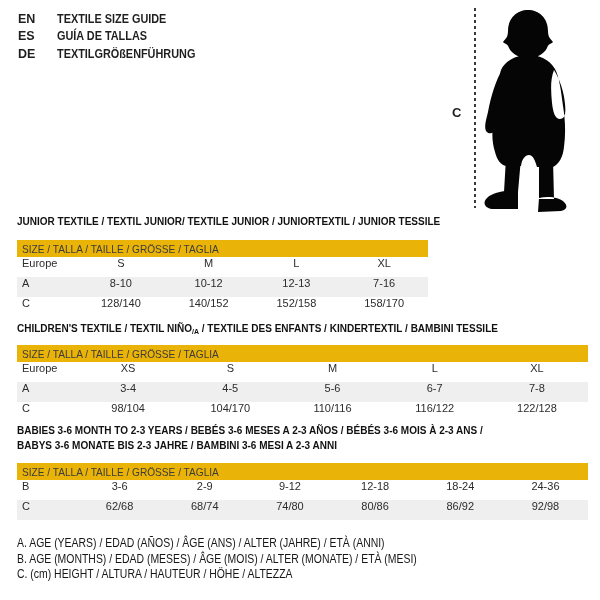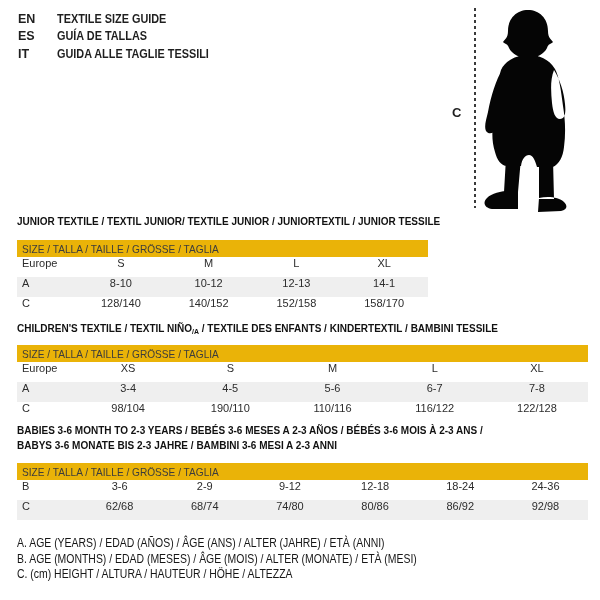--- a/index.html
+++ b/index.html
@@ -61,22 +61,22 @@
   <div class="lang-block">
     <div class="lang-row">
       <span class="lang-code">EN</span>
       <span class="lang-text">TEXTILE SIZE GUIDE</span>
     </div>
     <div class="lang-row">
       <span class="lang-code">ES</span>
       <span class="lang-text">GUÍA DE TALLAS</span>
     </div>
     <div class="lang-row">
-      <span class="lang-code">IT</span>
-      <span class="lang-text">GUIDA ALLE TAGLIE TESSILI</span>
+      <span class="lang-code">DE</span>
+      <span class="lang-text">TEXTILGRÖßENFÜHRUNG</span>
     </div>
   </div>
 
   <div class="measure-line"></div>
   <div class="measure-label">C</div>
   <svg class="baby-svg" width="96" height="205" viewBox="0 0 96 205" xmlns="http://www.w3.org/2000/svg">
     <path fill="#050505" d="
       M48,2 C37,2 28,10 28,23 C28,30 25,31 23,34 C25,36 28,36 29,40 C32,46 39,50 48,50
       C57,50 64,46 67,40 C68,36 71,36 73,34 C71,31 68,30 68,23 C68,10 59,2 48,2 Z
       M48,47 C36,47 25,53 21,62 C17,74 15,90 15,106 C12,118 11,132 15,144 C17,152 21,157 26,158
@@ -101,21 +101,21 @@
       <span class="t-cell">S</span>
       <span class="t-cell">M</span>
       <span class="t-cell">L</span>
       <span class="t-cell">XL</span>
     </div>
     <div class="t-row alt">
       <span class="t-label">A</span>
       <span class="t-cell">8-10</span>
       <span class="t-cell">10-12</span>
       <span class="t-cell">12-13</span>
-      <span class="t-cell">14-1</span>
+      <span class="t-cell">7-16</span>
     </div>
     <div class="t-row">
       <span class="t-label">C</span>
       <span class="t-cell">128/140</span>
       <span class="t-cell">140/152</span>
       <span class="t-cell">152/158</span>
       <span class="t-cell">158/170</span>
     </div>
   </div>
 
@@ -138,21 +138,21 @@
       <span class="t-label">A</span>
       <span class="t-cell">3-4</span>
       <span class="t-cell">4-5</span>
       <span class="t-cell">5-6</span>
       <span class="t-cell">6-7</span>
       <span class="t-cell">7-8</span>
     </div>
     <div class="t-row">
       <span class="t-label">C</span>
       <span class="t-cell">98/104</span>
-      <span class="t-cell">190/110</span>
+      <span class="t-cell">104/170</span>
       <span class="t-cell">110/116</span>
       <span class="t-cell">116/122</span>
       <span class="t-cell">122/128</span>
     </div>
   </div>
 
   <div class="table-title" id="title-babies">
     <div>BABIES 3-6 MONTH TO 2-3 YEARS / BEBÉS 3-6 MESES A 2-3 AÑOS / BÉBÉS 3-6 MOIS À 2-3 ANS /</div>
     <div>BABYS 3-6 MONATE BIS 2-3 JAHRE / BAMBINI 3-6 MESI A 2-3 ANNI</div>
   </div>

